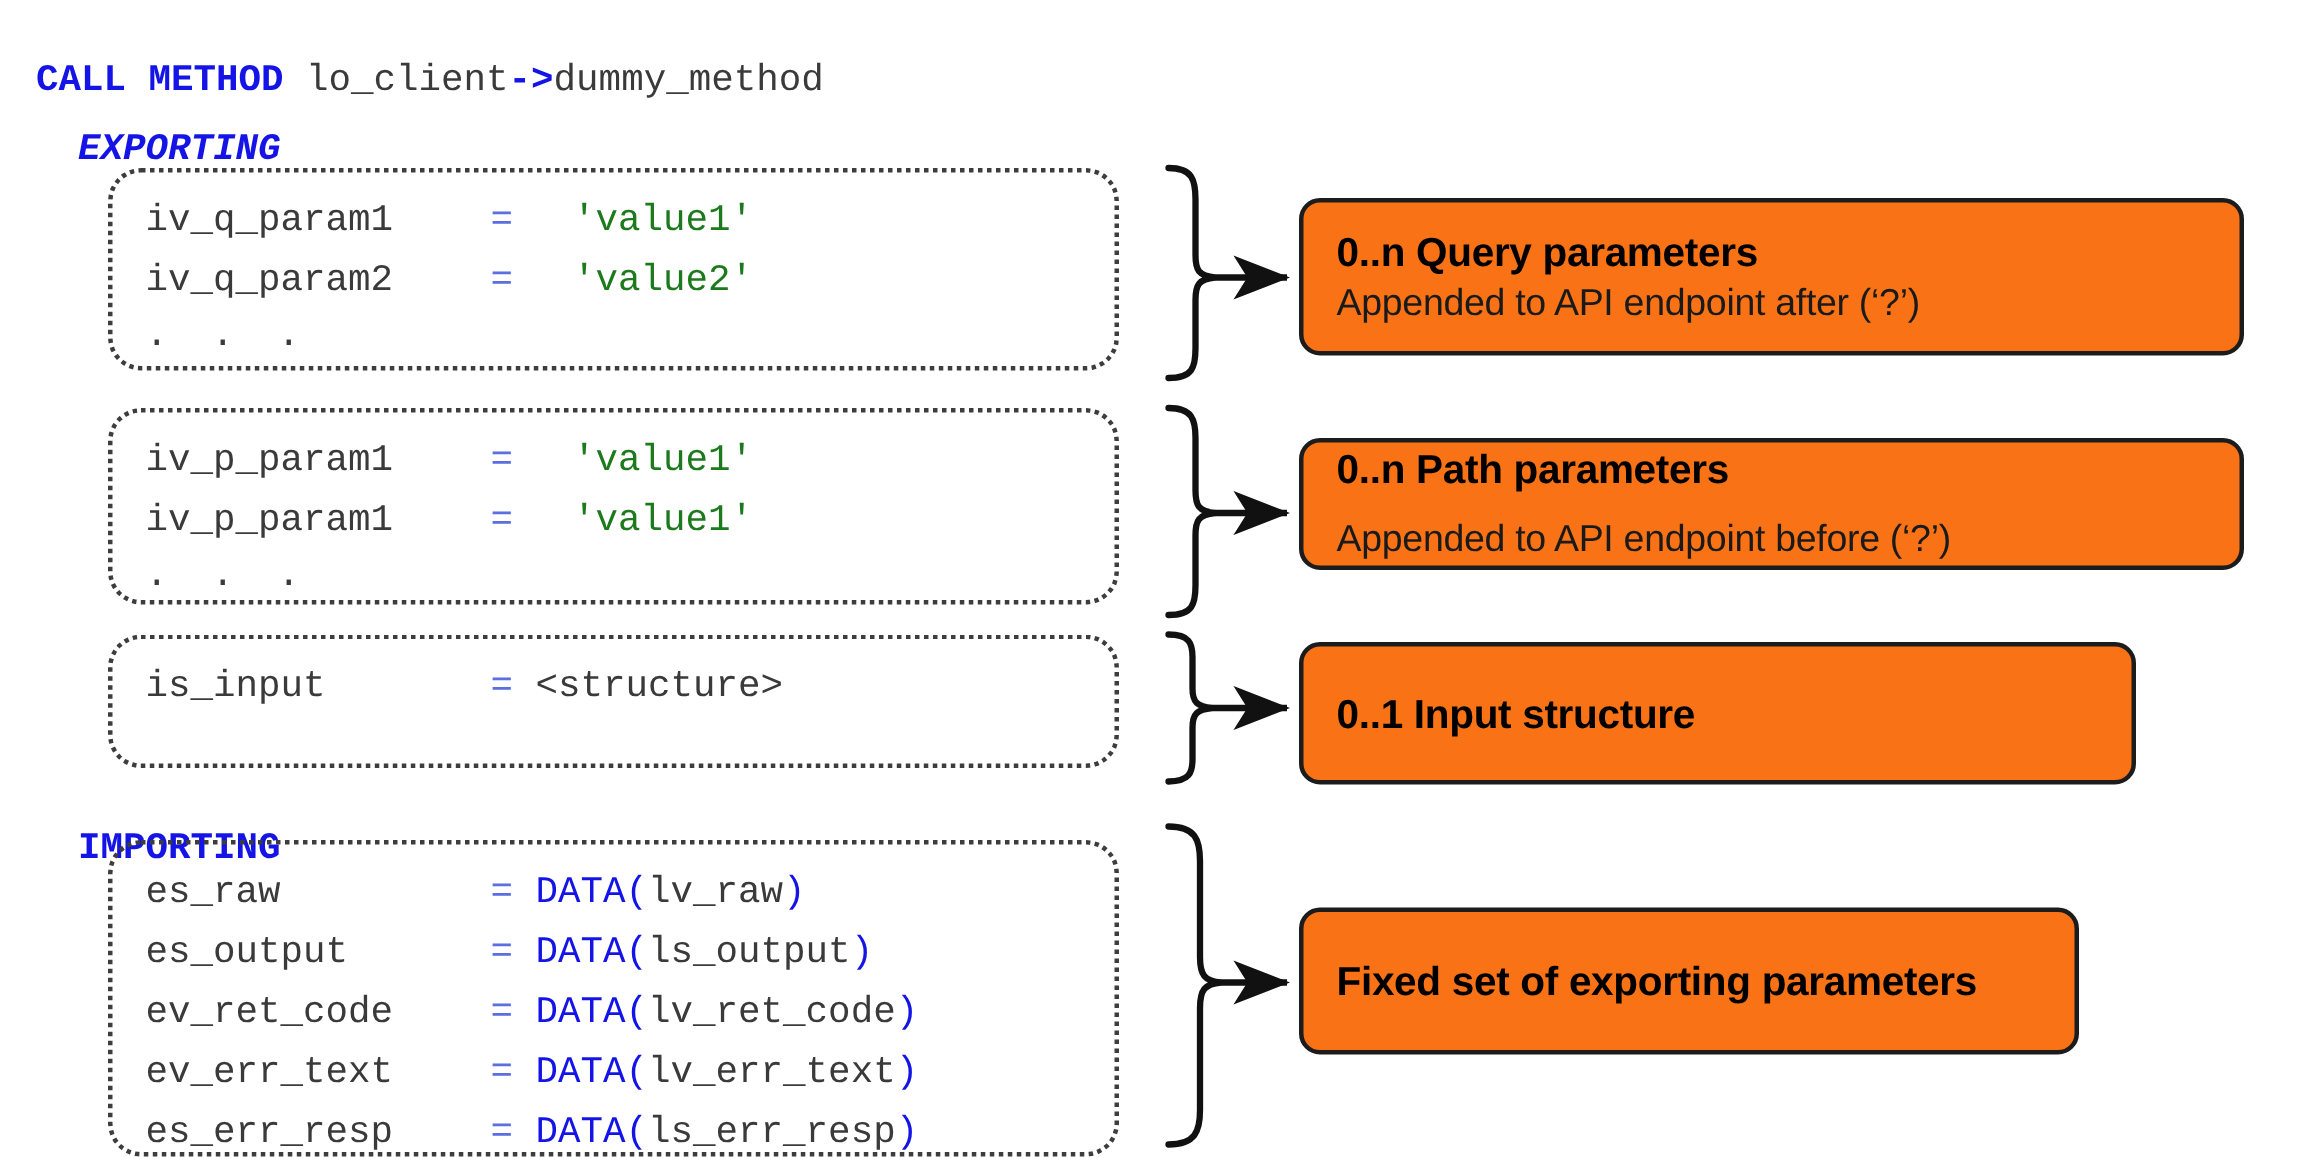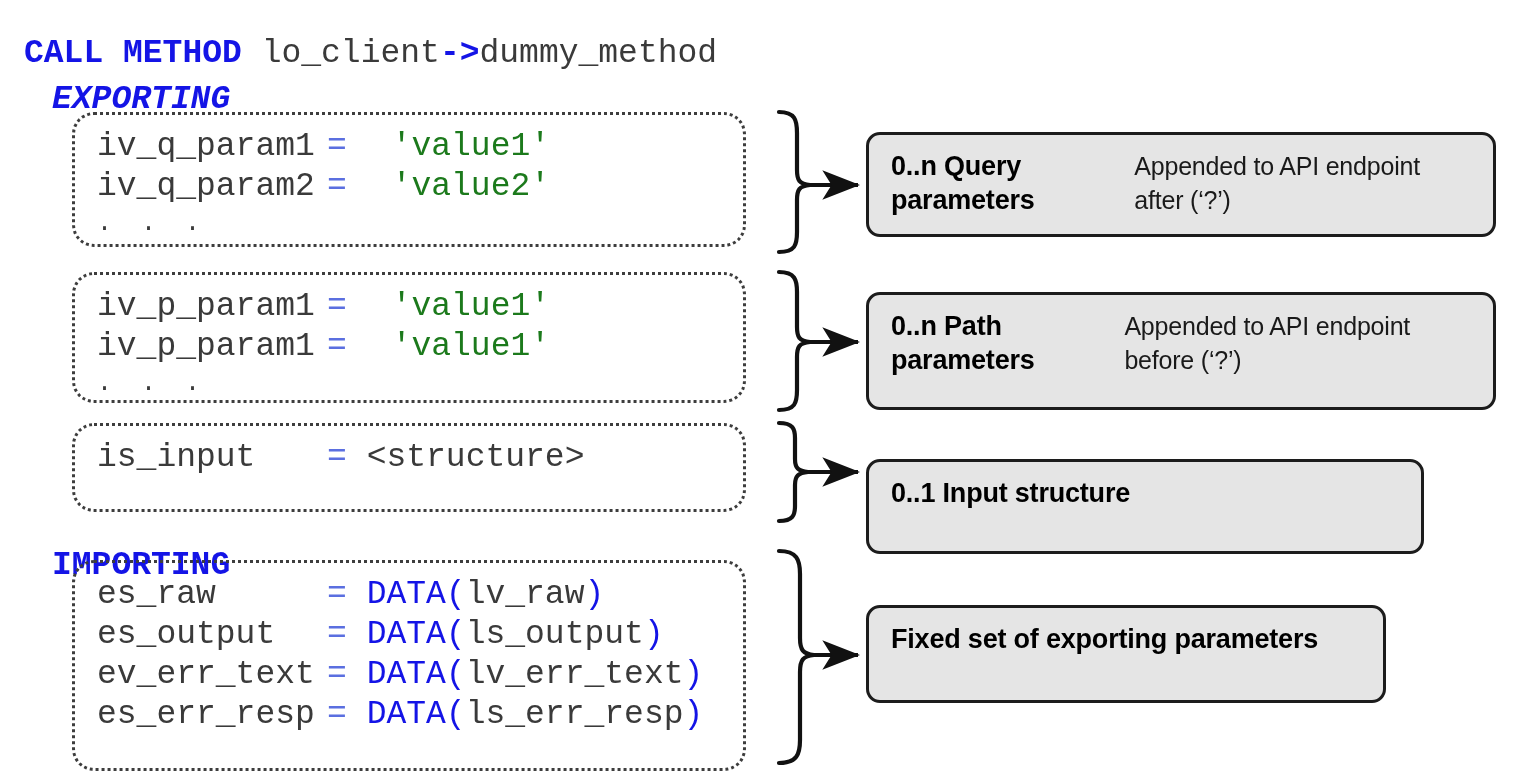--- a/index.html
+++ b/index.html
@@ -19,21 +19,21 @@
   .code-col {
     position: absolute;
     left: 0;
     top: 0;
     width: 800px;
     height: 772px;
   }
 
   .code-line {
     font-family: "Liberation Mono", "DejaVu Sans Mono", monospace;
-    font-size: 33px;
+    font-size: 25px;
     line-height: 28px;
     color: #3a3a3a;
     white-space: pre;
   }
 
   .kw {
     color: #1414e6;
     font-weight: bold;
   }
   .arrow-op { color: #1414e6; font-weight: bold; }
@@ -88,46 +88,47 @@
   
   .connector {
     position: absolute;
     pointer-events: none;
   }
 
   
   .callout {
     position: absolute;
     box-sizing: border-box;
-    background: #e5e5e5;
+    background: #f97316;
     border: 3px solid #1c1c1c;
     border-radius: 14px;
     padding: 14px 22px;
     display: flex;
-    flex-direction: row;
+    flex-direction: column;
+    justify-content: center;
   }
   .callout .c-title {
     font-family: "Liberation Sans", sans-serif;
     font-weight: bold;
     font-size: 27px;
     color: #000000;
     line-height: 34px;
     letter-spacing: -0.2px;
   }
   .callout .c-sub {
     font-family: "Liberation Sans", sans-serif;
     font-size: 25px;
     color: #1a1a1a;
     line-height: 34px;
     letter-spacing: -0.2px;
   }
 
   #callout-query  { left: 866px; top: 132px; width: 630px; height: 105px; }
-  #callout-path   { left: 866px; top: 292px; width: 630px; height: 118px; gap: 12px; }
-  #callout-input  { left: 866px; top: 428px; width: 558px; height: 95px; margin-top: 31px; }
+  #callout-path   { left: 866px; top: 292px; width: 630px; height: 88px; gap: 12px; }
+  #callout-input  { left: 866px; top: 428px; width: 558px; height: 95px; }
   #callout-fixed  { left: 866px; top: 605px; width: 520px; height: 98px; }
 </style>
 </head>
 <body>
 
 <div class="code-col">
 
   <div class="code-line hdr-call"><span class="kw">CALL METHOD</span><span class="ident"> lo_client</span><span class="arrow-op">-&gt;</span><span class="ident">dummy_method</span></div>
 
   <div class="code-line hdr-exporting kw">EXPORTING</div>
@@ -145,20 +146,21 @@
     <div class="dots-line">. . .</div>
   </div>
 
   <div class="code-box" id="box-input">
     <div class="code-line"><span class="pname ident">is_input</span><span class="eq">=</span> <span class="ident">&lt;structure&gt;</span></div>
   </div>
 
   <div class="code-box" id="box-import">
     <div class="code-line"><span class="pname ident">es_raw</span><span class="eq">=</span> <span class="fn">DATA</span><span class="paren">(</span><span class="ident">lv_raw</span><span class="paren">)</span></div>
     <div class="code-line"><span class="pname ident">es_output</span><span class="eq">=</span> <span class="fn">DATA</span><span class="paren">(</span><span class="ident">ls_output</span><span class="paren">)</span></div>
+    <div class="code-line"><span class="pname ident">ev_ret_code</span><span class="eq">=</span> <span class="fn">DATA</span><span class="paren">(</span><span class="ident">lv_ret_code</span><span class="paren">)</span></div>
     <div class="code-line"><span class="pname ident">ev_err_text</span><span class="eq">=</span> <span class="fn">DATA</span><span class="paren">(</span><span class="ident">lv_err_text</span><span class="paren">)</span></div>
     <div class="code-line"><span class="pname ident">es_err_resp</span><span class="eq">=</span> <span class="fn">DATA</span><span class="paren">(</span><span class="ident">ls_err_resp</span><span class="paren">)</span></div>
   </div>
 </div>
 
 <svg class="connector" width="1540" height="772" style="left:0;top:0;" viewBox="0 0 1540 772">
   <defs>
     <marker id="arrowhead" markerWidth="9" markerHeight="7" refX="8.5" refY="3.5" orient="auto" markerUnits="strokeWidth">
       <path d="M0,0 L9,3.5 L0,7 L2.2,3.5 Z" fill="#111111"></path>
     </marker>

